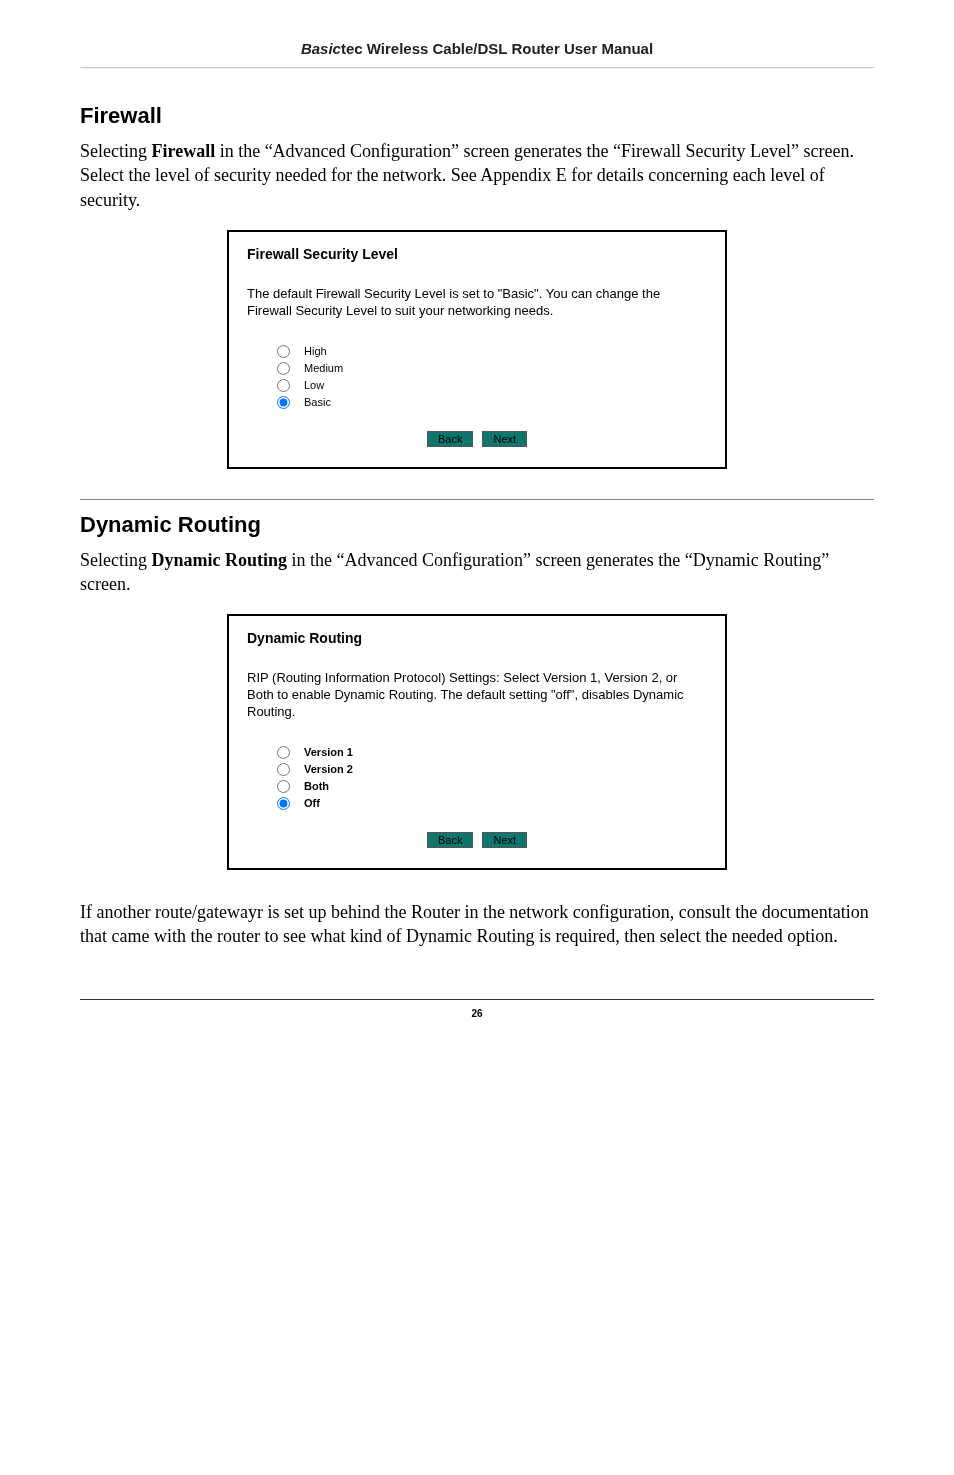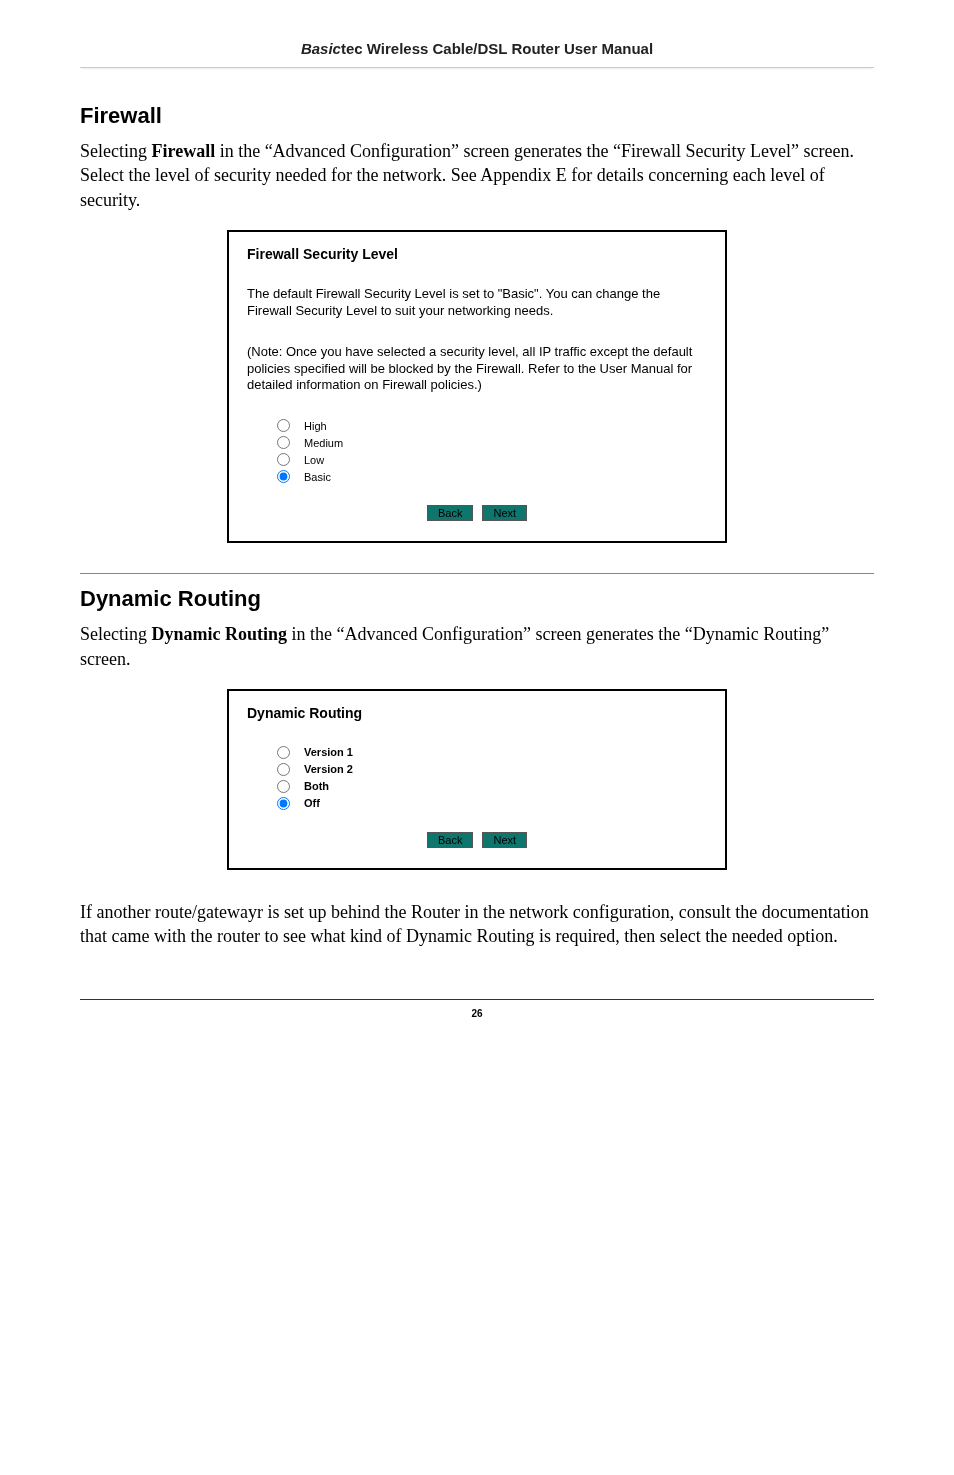--- a/index.html
+++ b/index.html
@@ -111,21 +111,20 @@
 
   <div class="section-heading">Firewall</div>
 
   <p class="body-text">
     <span>Selecting </span><span class="bold">Firewall</span><span> in the “Advanced Configuration” screen generates the “</span><span class="term">Firewall Security Level</span><span>” screen. Select the level of security needed for the network. See Appendix E for details concerning each level of security.</span>
   </p>
 
   <div class="screenshot-box">
     <div class="ss-title">Firewall Security Level</div>
     <p>The default Firewall Security Level is set to "Basic". You can change the Firewall Security Level to suit your networking needs.</p>
-    <p>(Note: Once you have selected a security level, all IP traffic except the default policies specified will be blocked by the Firewall. Refer to the User Manual for detailed information on Firewall policies.)</p>
     <div class="radio-list">
       <div class="radio-row">
         <input type="radio" name="fw" style="">
         <span>High</span>
       </div>
       <div class="radio-row">
         <input type="radio" name="fw" style="">
         <span>Medium</span>
       </div>
       <div class="radio-row">
@@ -146,20 +145,21 @@
   <hr class="section-sep">
 
   <div class="section-heading">Dynamic Routing</div>
 
   <p class="body-text">
     <span>Selecting </span><span class="bold">Dynamic Routing</span><span> in the “Advanced Configuration” screen generates the “Dynamic Routing” screen.</span>
   </p>
 
   <div class="screenshot-box">
     <div class="ss-title">Dynamic Routing</div>
+    <p>RIP (Routing Information Protocol) Settings: Select Version 1, Version 2, or Both to enable Dynamic Routing. The default setting "off", disables Dynamic Routing.</p>
     <div class="radio-list">
       <div class="radio-row bold-label">
         <input type="radio" name="dyn" style="">
         <span>Version 1</span>
       </div>
       <div class="radio-row bold-label">
         <input type="radio" name="dyn" style="">
         <span>Version 2</span>
       </div>
       <div class="radio-row bold-label">

